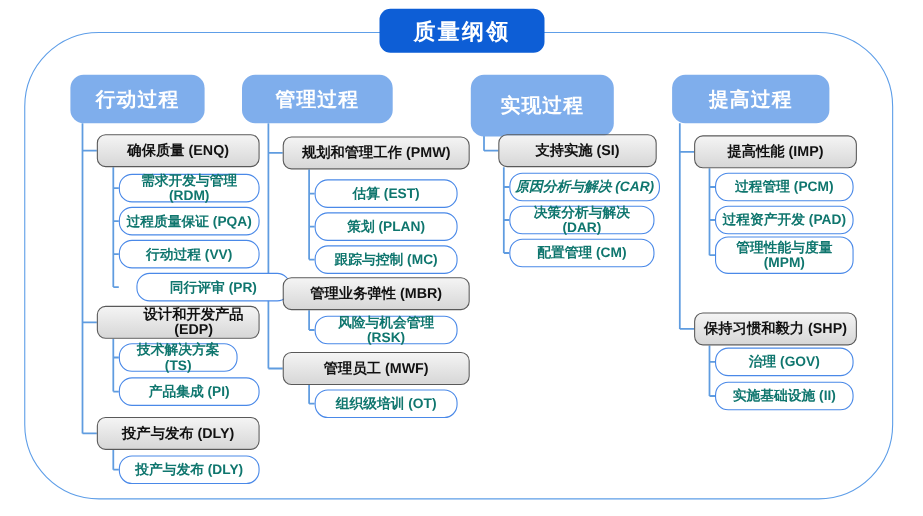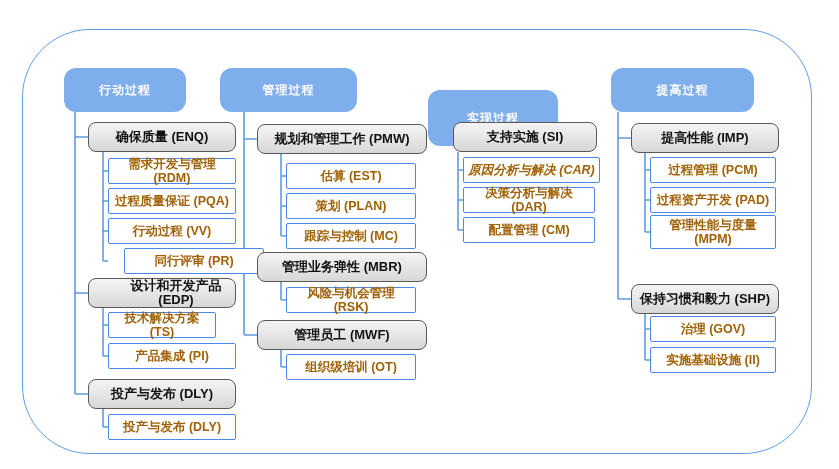--- a/index.html
+++ b/index.html
@@ -12,42 +12,43 @@
     border:1.6px solid #5e9ee8;border-radius:68px;background:#ffffff;
   }
   #connectors{position:absolute;left:0;top:0;z-index:2;}
   .node{position:absolute;display:flex;align-items:center;justify-content:center;
     text-align:center;box-sizing:border-box;z-index:3;}
   #root-title{
     background:#0d5ed6;color:#ffffff;font-weight:700;font-size:20px;
     border-radius:10px;letter-spacing:2px;z-index:4;
   }
   .col-header{
-    background:#7faeec;color:#ffffff;font-weight:700;font-size:12px;
+    background:#7faeec;color:#ffffff;font-weight:700;font-size:18px;
     border-radius:12px;letter-spacing:1px;
   }
   .group-node{
     background:linear-gradient(#f4f4f4,#d7d7d7);
     border:1.5px solid #595959;border-radius:8px;
     color:#111111;font-weight:700;font-size:13px;line-height:1.1;
   }
   .child-node{
-    background:#ffffff;border:1.5px solid #4a89e8;border-radius:2px;
-    color:#a16207;font-weight:700;font-size:12.5px;line-height:1.15;
+    background:#ffffff;border:1.5px solid #4a89e8;border-radius:12px;
+    color:#0f766e;font-weight:700;font-size:12.5px;line-height:1.15;
     padding:1px 3px;
   }
 </style>
 </head>
 <body>
 
 <div id="canvas">
   <div id="outer-frame"></div>
   <svg id="connectors" width="839" height="469" viewBox="0 0 839 469">
       <path d="M75 112 V394 M75 137 H88 M75 293 H88 M75 394 H88 M103 152 V261 M103 171 H108 M103 201 H108 M103 231 H108 M103 261 H108 M103 308 V356 M103 325 H108 M103 356 H108 M103 409 V427 M103 427 H108 M244 112 V335 M244 139 H257 M244 267 H257 M244 335 H257 M281 154 V236 M281 176 H286 M281 206 H286 M281 236 H286 M281 282 V300 M281 300 H286 M281 350 V367 M281 367 H286 M440 112 V137 M440 137 H453 M458 152 V230 M458 170 H463 M458 200 H463 M458 230 H463 M618 112 V299 M618 138 H631 M618 299 H631 M645 153 V232 M645 170 H650 M645 200 H650 M645 232 H650 M645 314 V360 M645 329 H650 M645 360 H650 " fill="none" stroke="#5f9ce0" stroke-width="1.6"></path>
     </svg>
+  <div class="node" id="root-title" style="left:345px;top:8px;width:150px;height:40px;">质量纲领</div>
   <div id="tree-nodes">
       <div class="node col-header" style="left: 64px; top: 68px; width: 122px; height: 44px;">行动过程</div>
       <div class="node group-node" style="left: 88px; top: 122px; width: 148px; height: 30px;">确保质量 (ENQ)</div>
       <div class="node child-node" style="left: 108px; top: 158px; width: 128px; height: 26px;">需求开发与管理 (RDM)</div>
       <div class="node child-node" style="left: 108px; top: 188px; width: 128px; height: 26px;">过程质量保证 (PQA)</div>
       <div class="node child-node" style="left: 108px; top: 218px; width: 128px; height: 26px;">行动过程 (VV)</div>
       <div class="node child-node" style="left: 108px; top: 248px; width: 140px; height: 26px; margin-left: 16px;">同行评审 (PR)</div>
       <div class="node group-node" style="left: 88px; top: 278px; width: 148px; height: 30px; padding-left: 28px;">设计和开发产品 (EDP)</div>
       <div class="node child-node" style="left: 108px; top: 312px; width: 108px; height: 26px;">技术解决方案 (TS)</div>
       <div class="node child-node" style="left: 108px; top: 343px; width: 128px; height: 26px;">产品集成 (PI)</div>
@@ -55,21 +56,21 @@
       <div class="node child-node" style="left: 108px; top: 414px; width: 128px; height: 26px;">投产与发布 (DLY)</div>
       <div class="node col-header" style="left: 220px; top: 68px; width: 137px; height: 44px;">管理过程</div>
       <div class="node group-node" style="left: 257px; top: 124px; width: 170px; height: 30px;">规划和管理工作 (PMW)</div>
       <div class="node child-node" style="left: 286px; top: 163px; width: 130px; height: 26px;">估算 (EST)</div>
       <div class="node child-node" style="left: 286px; top: 193px; width: 130px; height: 26px;">策划 (PLAN)</div>
       <div class="node child-node" style="left: 286px; top: 223px; width: 130px; height: 26px;">跟踪与控制 (MC)</div>
       <div class="node group-node" style="left: 257px; top: 252px; width: 170px; height: 30px;">管理业务弹性 (MBR)</div>
       <div class="node child-node" style="left: 286px; top: 287px; width: 130px; height: 26px;">风险与机会管理 (RSK)</div>
       <div class="node group-node" style="left: 257px; top: 320px; width: 170px; height: 30px;">管理员工 (MWF)</div>
       <div class="node child-node" style="left: 286px; top: 354px; width: 130px; height: 26px;">组织级培训 (OT)</div>
-      <div class="node col-header" style="left: 428px; top: 68px; width: 130px; height: 56px; margin-top: 22px;">实现过程</div>
+      <div class="node col-header" style="left: 428px; top: 68px; width: 130px; height: 56px;">实现过程</div>
       <div class="node group-node" style="left: 453px; top: 122px; width: 144px; height: 30px;">支持实施 (SI)</div>
       <div class="node child-node" style="left: 463px; top: 157px; width: 137px; height: 26px; font-style: italic;">原因分析与解决 (CAR)</div>
       <div class="node child-node" style="left: 463px; top: 187px; width: 132px; height: 26px;">决策分析与解决 (DAR)</div>
       <div class="node child-node" style="left: 463px; top: 217px; width: 132px; height: 26px;">配置管理 (CM)</div>
       <div class="node col-header" style="left: 599px; top: 68px; width: 143px; height: 44px; margin-left: 12px;">提高过程</div>
       <div class="node group-node" style="left: 631px; top: 123px; width: 148px; height: 30px;">提高性能 (IMP)</div>
       <div class="node child-node" style="left: 650px; top: 157px; width: 126px; height: 26px;">过程管理 (PCM)</div>
       <div class="node child-node" style="left: 650px; top: 187px; width: 126px; height: 26px;">过程资产开发 (PAD)</div>
       <div class="node child-node" style="left: 650px; top: 215px; width: 126px; height: 34px;">管理性能与度量 (MPM)</div>
       <div class="node group-node" style="left: 631px; top: 284px; width: 148px; height: 30px;">保持习惯和毅力 (SHP)</div>

